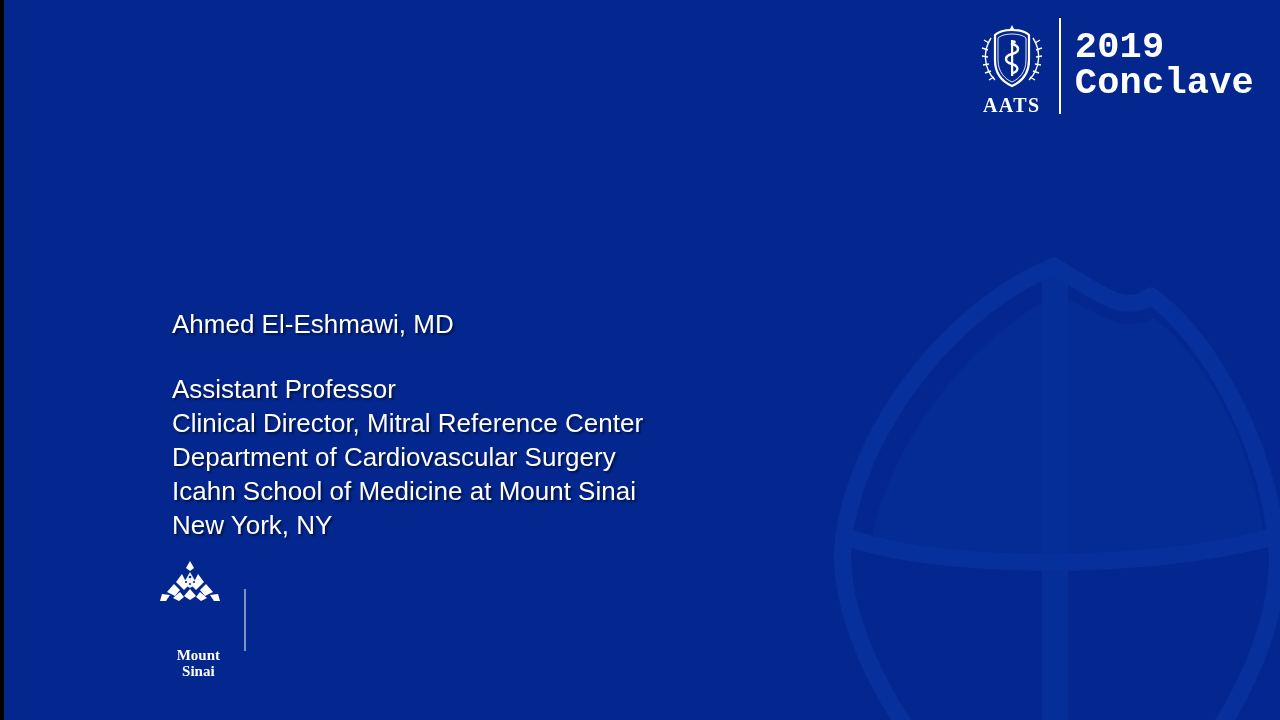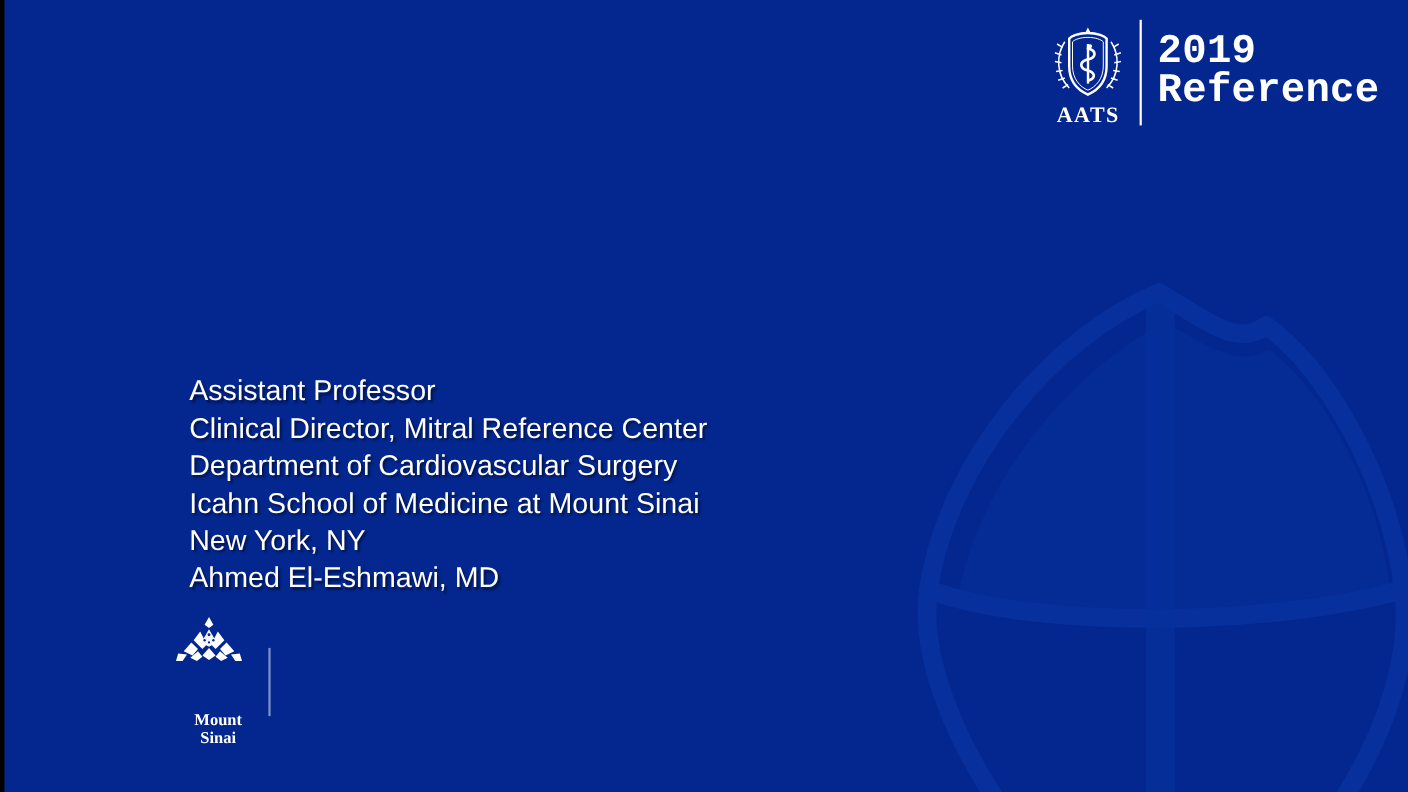--- a/index.html
+++ b/index.html
@@ -215,34 +215,34 @@
         <path d="M37 9 l 3 6 h -6 z" fill="#ffffff"></path>
 
         <path d="M37 28 C 45 30, 45 36, 37 38 C 29 40, 29 46, 37 48 C 44 50, 44 55, 38 57" fill="none" stroke="#ffffff" stroke-width="2.4" stroke-linecap="round"></path>
         <circle cx="39" cy="26" r="1.8" fill="#ffffff"></circle>
       </svg>
       <div id="aats-text">AATS</div>
     </div>
     <div id="logo-divider"></div>
     <div id="conclave-words">
       <div class="cw-line">2019</div>
-      <div class="cw-line">Reference</div>
+      <div class="cw-line">Conclave</div>
     </div>
   </div>
 
 
   <div id="author-block">
+    <div id="author-name">Ahmed El-Eshmawi, MD</div>
     <div id="affiliation-lines">
       <div class="aff-line">Assistant Professor</div>
       <div class="aff-line">Clinical Director, Mitral Reference Center</div>
       <div class="aff-line">Department of Cardiovascular Surgery</div>
       <div class="aff-line">Icahn School of Medicine at Mount Sinai</div>
       <div class="aff-line">New York, NY</div>
     </div>
-    <div id="author-name">Ahmed El-Eshmawi, MD</div>
   </div>
 
   <div id="bottom-logos">
 
     <div id="mount-sinai-logo">
       <svg width="60" height="42" viewBox="0 0 60 42" aria-hidden="true">
         <g fill="#ffffff">
           <path d="M30 1 L 34 8 L 30 11 L 26 8 Z"></path>
           <path d="M30 12 L 37 24 L 30 28 L 23 24 Z" opacity="0.95"></path>
           <path d="M22 14 L 28 26 L 24 30 L 16 22 Z"></path>

